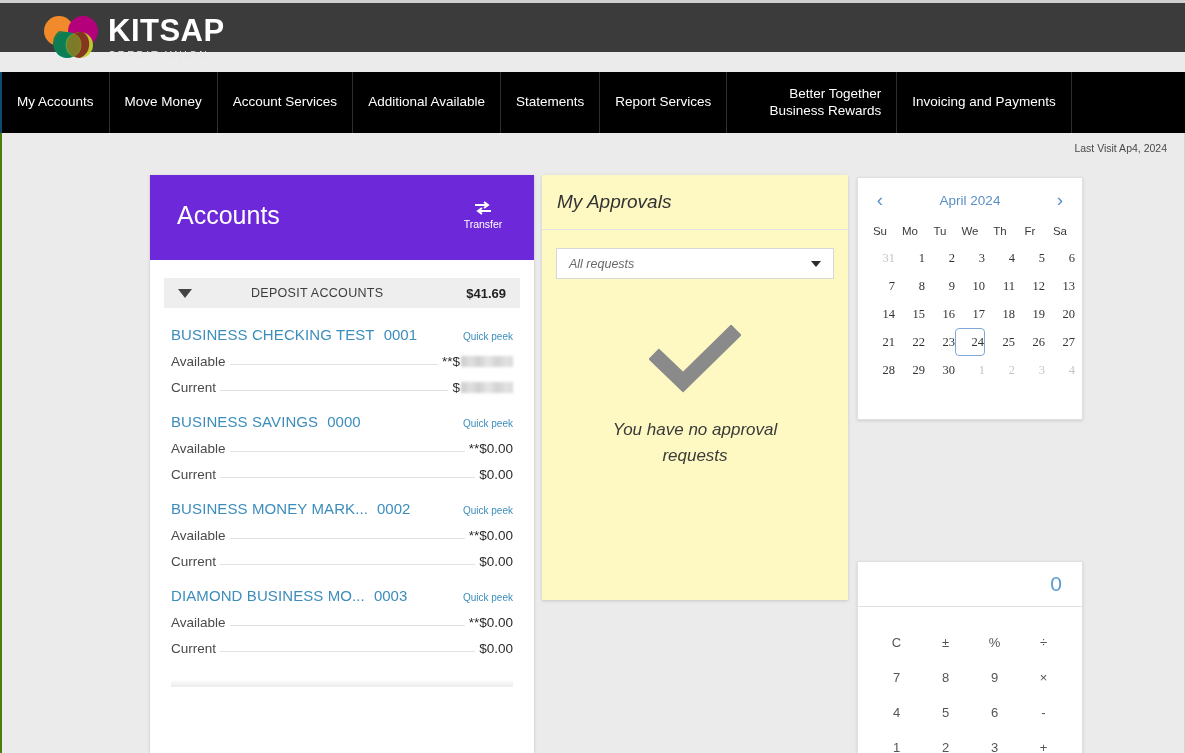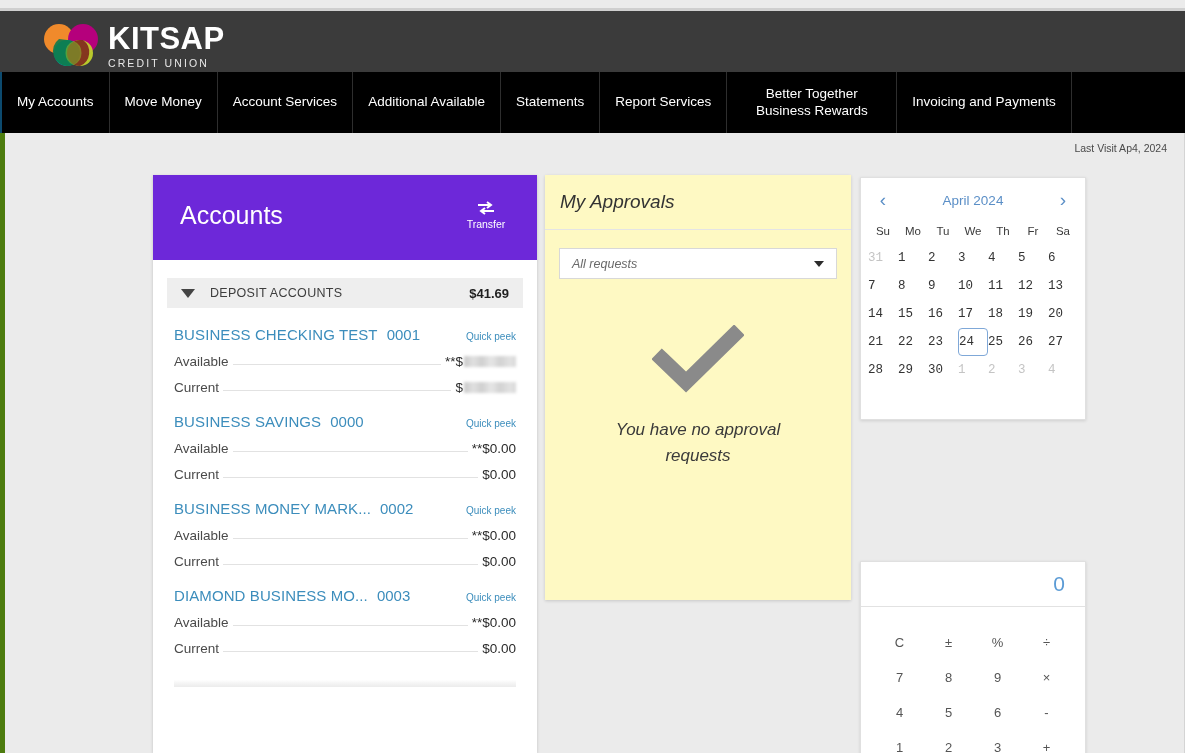--- a/index.html
+++ b/index.html
@@ -18,23 +18,23 @@
     width: 1185px;
     height: 753px;
     background: #ebebeb;
     box-sizing: border-box;
   }
 
   
   .logo-bar {
     position: absolute;
     left: 0;
-    top: 8px;
+    top: 0;
     width: 1185px;
-    height: 72px;
+    height: 52px;
     background: #3b3b3b;
     border-top: 3px solid #cfcfcf;
     box-sizing: border-box;
   }
   .logo-wrap {
     position: absolute;
     left: 40px;
     top: 11px;
     display: flex;
     align-items: center;
@@ -89,31 +89,31 @@
     color: #ffffff;
     font-size: 13.5px;
     font-family: "Liberation Sans", sans-serif;
     padding: 0 15px;
     border-right: 1px solid #2e2e2e;
     line-height: 1.25;
     cursor: pointer;
     box-sizing: border-box;
   }
   .nav-item:first-child { border-left: 2px solid #0c4a6e; }
-  .nav-item.wide { max-width: 170px; }
+  .nav-item.wide { max-width: 170px; text-align: right; }
 
   
   .content {
     position: absolute;
     left: 0;
     top: 133px;
     width: 1185px;
     height: 620px;
     background: #ebebeb;
-    border-left: 5px solid #4d7c0f;
+    border-left: 2px solid #4d7c0f;
     border-right: 1px solid #d4d4d4;
     box-sizing: border-box;
   }
   .last-visit {
     position: absolute;
     right: 17px;
     top: 9px;
     font-size: 10.5px;
     color: #4a4a4a;
     font-family: "Liberation Sans", sans-serif;
@@ -167,20 +167,21 @@
 
   .deposit-bar {
     margin: 18px 14px 0 14px;
     height: 30px;
     background: #eeeeee;
     display: flex;
     align-items: center;
     padding: 0 14px;
     box-sizing: border-box;
     cursor: pointer;
+    gap: 44px;
   }
   .deposit-caret {
     width: 0; height: 0;
     border-left: 7px solid transparent;
     border-right: 7px solid transparent;
     border-top: 9px solid #444444;
     margin-right: 15px;
   }
   .deposit-label {
     flex: 1;
@@ -372,27 +373,27 @@
     box-sizing: border-box;
   }
   .cal-dow {
     text-align: center;
     font-size: 11.5px;
     color: #3a3a3a;
     padding: 3px 0 7px 0;
     font-family: "Liberation Sans", sans-serif;
   }
   .cal-day {
-    text-align: left;
+    text-align: right;
     font-size: 12.5px;
     color: #333333;
     height: 28px;
     line-height: 28px;
     cursor: pointer;
-    font-family: Liberation Mono, monospace;
+    font-family: Liberation Serif, serif;
   }
   .cal-day.muted { color: #c4c4c4; }
   .cal-day.sel {
     border: 1px solid #7fa8d8;
     border-radius: 4px;
     box-sizing: border-box;
     line-height: 26px;
   }
 
   

